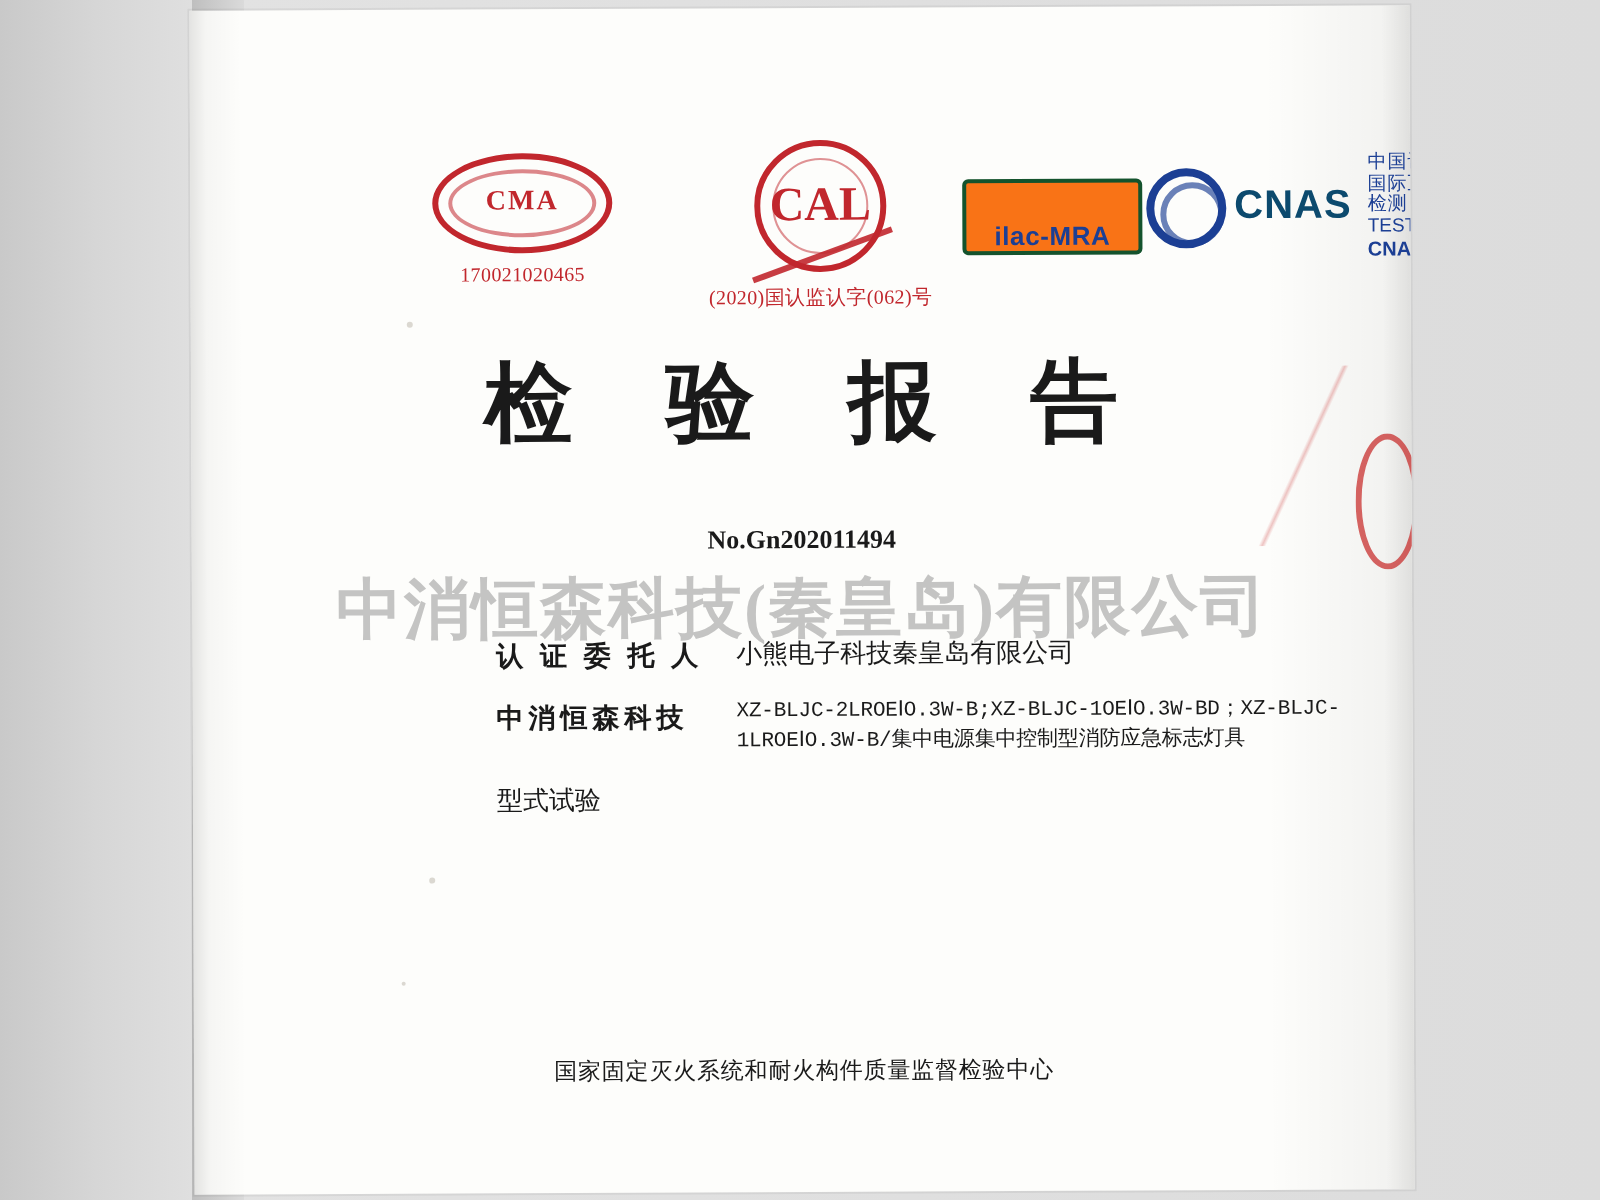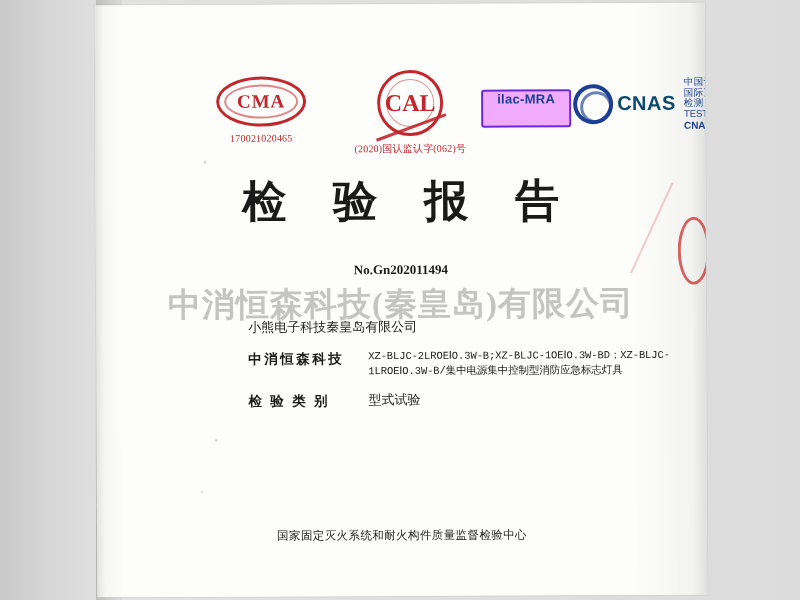--- a/index.html
+++ b/index.html
@@ -87,21 +87,21 @@
     margin: 0 auto;
   }
   .cma-oval .cma-text {
     position: absolute;
     inset: 0;
     display: flex;
     align-items: center;
     justify-content: center;
     font-family: "Liberation Serif", serif;
     font-weight: bold;
-    font-size: 19px;
+    font-size: 14px;
     letter-spacing: 1px;
     color: #c1272d;
   }
   .cma-oval::after {
     content: "";
     position: absolute;
     left: 50%;
     top: 50%;
     width: 70px;
     height: 30px;
@@ -160,26 +160,26 @@
     background: #c1272d;
     transform: rotate(-20deg);
     opacity: .9;
   }
 
   
   #mark-ilac { left: 286px; top: 20px; }
   .ilac-box {
     width: 86px;
     height: 34px;
-    border: 2px solid #6d28d9;
+    border: 2px solid #14532d;
     border-radius: 3px;
     display: flex;
-    align-items: flex-start;
+    align-items: flex-end;
     justify-content: center;
-    background: #f0abfc;
+    background: #f97316;
   }
   .ilac-box .ilac-text {
     font-family: "Liberation Sans", sans-serif;
     font-weight: bold;
     font-size: 13px;
     color: #1c3f94;
     letter-spacing: .3px;
   }
 
   
@@ -403,30 +403,30 @@
     </div>
 
     <div id="doc-title">检 验 报 告</div>
     <div id="doc-no">No.Gn202011494</div>
 
     <div id="watermark">中消恒森科技(秦皇岛)有限公司</div>
 
     <div id="fields">
 
       <div class="field-row">
+        <div class="field-label">认 证 委 托 人</div>
         <div class="field-value cjk">小熊电子科技秦皇岛有限公司</div>
       </div>
 
       <div class="field-row">
         <div class="field-label">中消恒森科技</div>
         <div class="field-value mono-ish">XZ-BLJC-2LROEⅠO.3W-B;XZ-BLJC-1OEⅠO.3W-BD；XZ-BLJC-1LROEⅠO.3W-B/集中电源集中控制型消防应急标志灯具</div>
       </div>
 
       <div class="field-row">
-        <div class="field-label">检 验 类 别</div>
         <div class="field-value cjk">型式试验</div>
       </div>
 
     </div>
 
     <div id="footer">国家固定灭火系统和耐火构件质量监督检验中心</div>
 
     <div id="crease"></div>
     <div id="stamp-fragment"></div>
 

